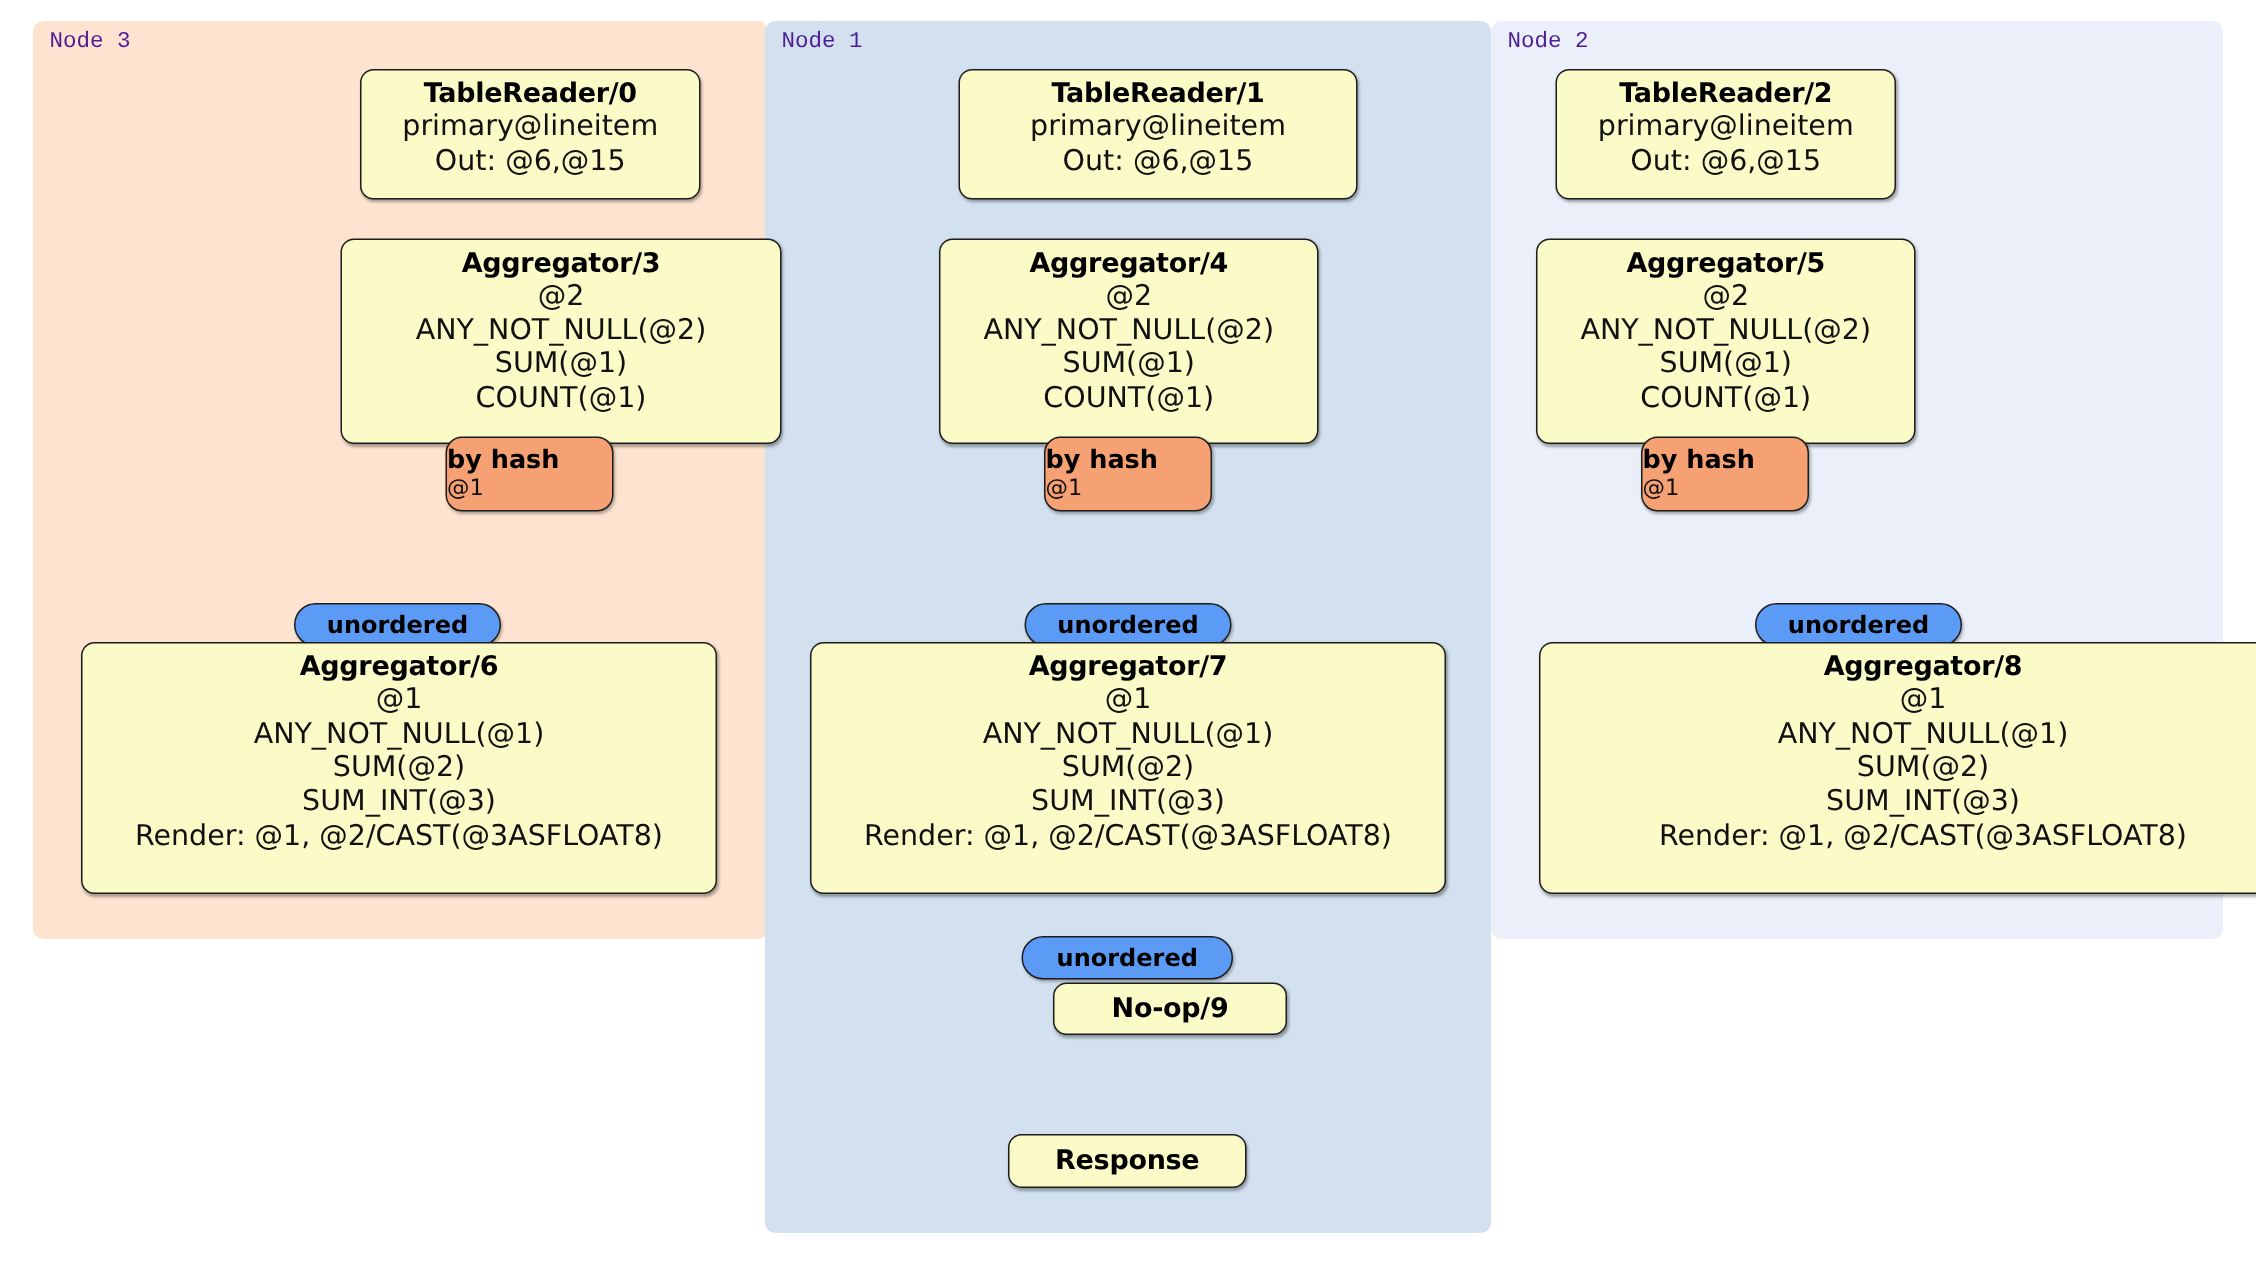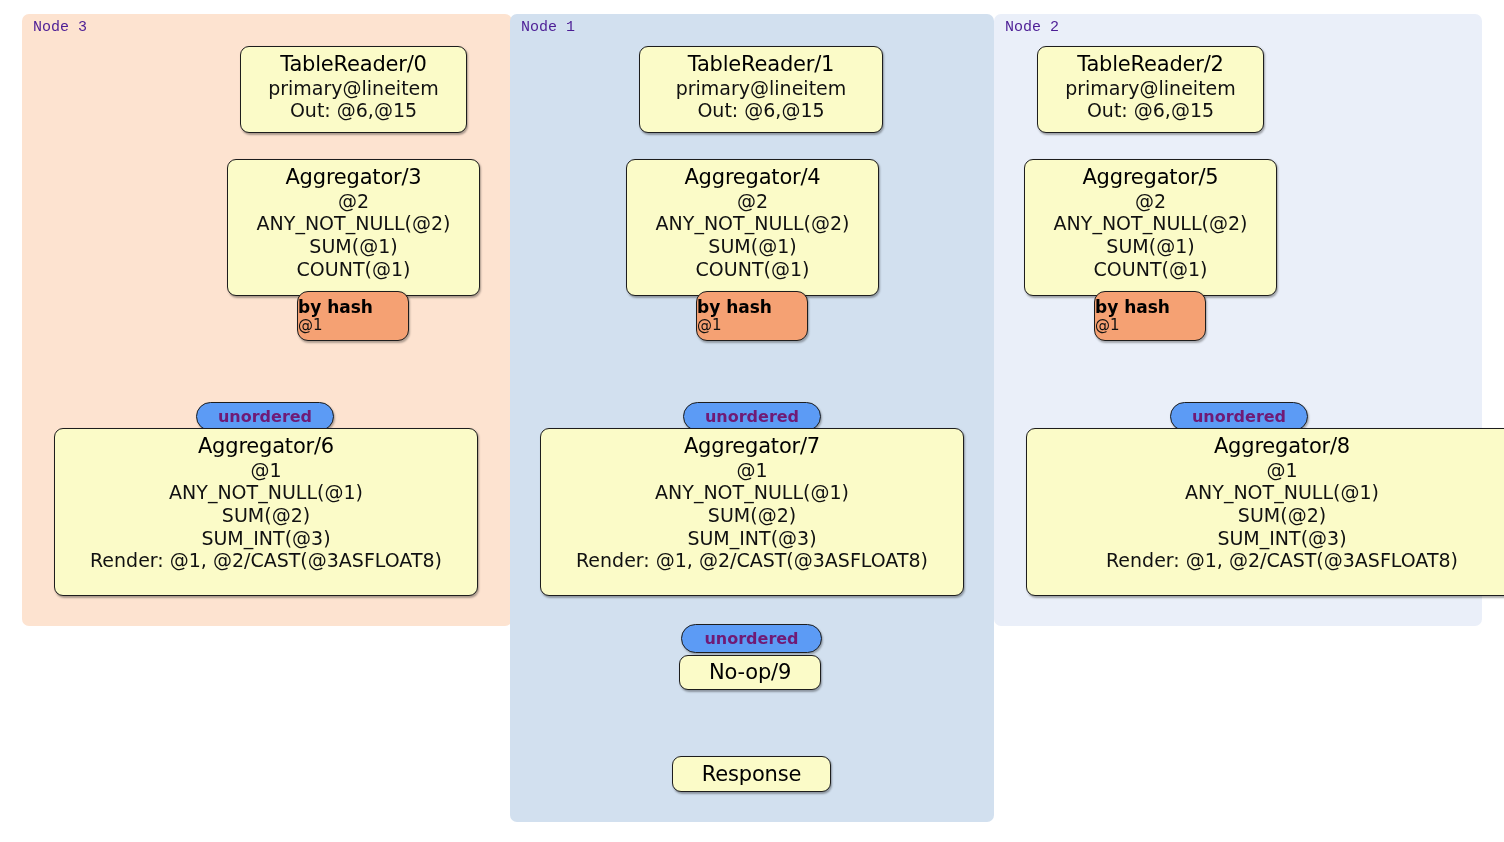--- a/index.html
+++ b/index.html
@@ -45,22 +45,22 @@
     border-radius: 9px;
     box-sizing: border-box;
     display: flex;
     flex-direction: column;
     align-items: center;
     justify-content: flex-start;
     padding-top: 5px;
     box-shadow: 1px 1.5px 2px rgba(0,0,0,0.33);
   }
   .proc-title {
-    font-weight: normal;
-    font-size: 21px;
+    font-weight: bold;
+    font-size: 18px;
     color: #000;
     line-height: 1.18;
     letter-spacing: -0.2px;
     white-space: nowrap;
   }
   .proc-line {
     font-size: 19px;
     color: #111;
     line-height: 1.19;
     white-space: nowrap;
@@ -98,21 +98,21 @@
     position: absolute;
     background: #5C9BF5;
     border: 1.6px solid #1d1d1d;
     border-radius: 999px;
     box-sizing: border-box;
     display: flex;
     align-items: center;
     justify-content: center;
     font-weight: bold;
     font-size: 16px;
-    color: #701a75;
+    color: #000000;
     white-space: nowrap;
     box-shadow: 1px 1.5px 2px rgba(0,0,0,0.3);
   }
 </style>
 </head>
 <body>
 
 <div id="stage">
 
   <svg id="wires" viewBox="0 0 1504 842">
@@ -167,33 +167,33 @@
   <div class="node-panel" style="left:994px; top:14px; width:488px; height:612px; background:#EAEFF9;">
     <div class="node-panel-label">Node 2</div>
   </div>
 
   <div class="proc-box" style="left:240px; top:46px; width:227px; height:87px;">
     <div class="proc-title">TableReader/0</div>
     <div class="proc-line">primary@lineitem</div>
     <div class="proc-line">Out: @6,@15</div>
   </div>
 
-  <div class="proc-box" style="left:639px; top:46px; width:244px; height:87px;">
+  <div class="proc-box" style="left:639px; top:46px; width:266px; height:87px;">
     <div class="proc-title">TableReader/1</div>
     <div class="proc-line">primary@lineitem</div>
     <div class="proc-line">Out: @6,@15</div>
   </div>
 
   <div class="proc-box" style="left:1037px; top:46px; width:227px; height:87px;">
     <div class="proc-title">TableReader/2</div>
     <div class="proc-line">primary@lineitem</div>
     <div class="proc-line">Out: @6,@15</div>
   </div>
 
-  <div class="proc-box" style="left:227px; top:159px; width:253px; height:137px;">
+  <div class="proc-box" style="left:227px; top:159px; width:294px; height:137px;">
     <div class="proc-title">Aggregator/3</div>
     <div class="proc-line">@2</div>
     <div class="proc-line">ANY_NOT_NULL(@2)</div>
     <div class="proc-line">SUM(@1)</div>
     <div class="proc-line">COUNT(@1)</div>
   </div>
 
   <div class="proc-box" style="left:626px; top:159px; width:253px; height:137px;">
     <div class="proc-title">Aggregator/4</div>
     <div class="proc-line">@2</div>
@@ -253,21 +253,21 @@
     <div class="proc-title">Aggregator/8</div>
     <div class="proc-line">@1</div>
     <div class="proc-line">ANY_NOT_NULL(@1)</div>
     <div class="proc-line">SUM(@2)</div>
     <div class="proc-line">SUM_INT(@3)</div>
     <div class="proc-line">Render: @1, @2/CAST(@3ASFLOAT8)</div>
   </div>
 
   <div class="pill" style="left:681px; top:624px; width:141px; height:29px;">unordered</div>
 
-  <div class="proc-box compact" style="left:679px; top:655px; width:142px; height:35px;">
+  <div class="proc-box compact" style="left:702px; top:655px; width:156px; height:35px;">
     <div class="proc-title">No-op/9</div>
   </div>
 
   <div class="proc-box compact" style="left:672px; top:756px; width:159px; height:36px;">
     <div class="proc-title">Response</div>
   </div>
 
 </div>
 
 </body></html>

